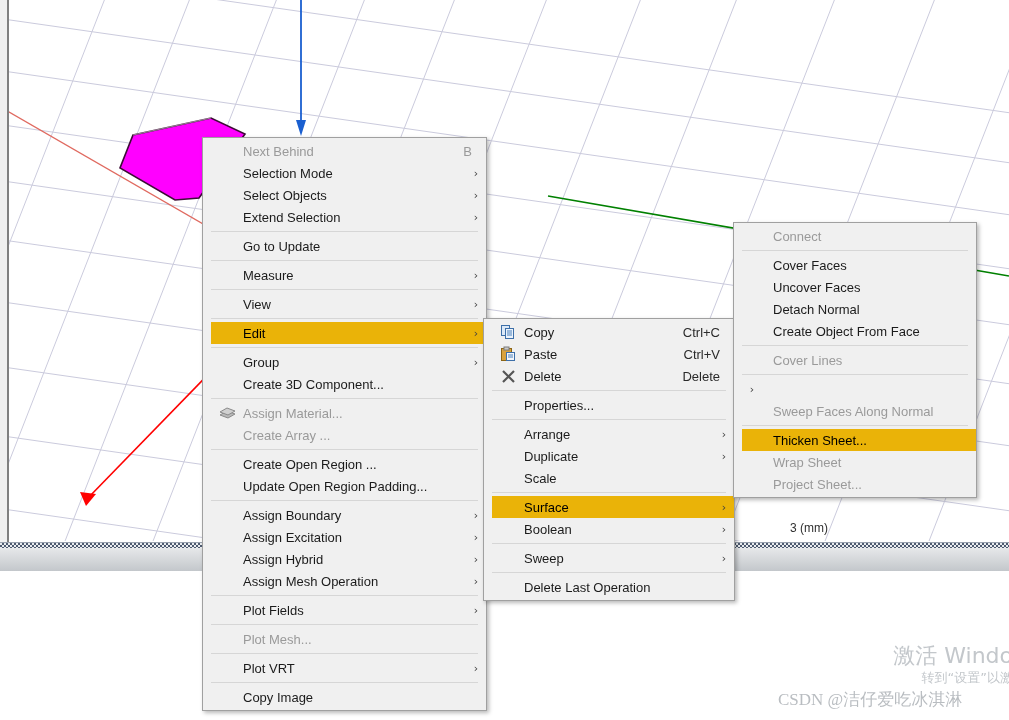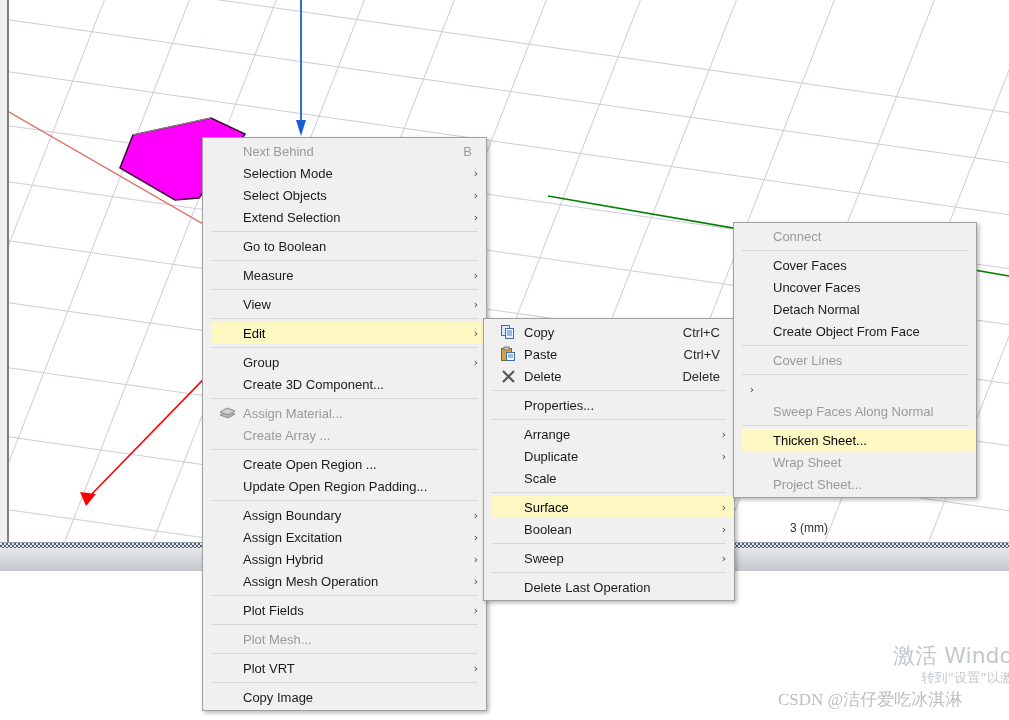--- a/index.html
+++ b/index.html
@@ -91,21 +91,21 @@
   }
   .mi .lbl{flex:1;padding-left:0px;}
   .mi .accel{
     padding-right:14px;color:#2a2a2a;font-size:13px;
   }
   .mi .arr{
     width:20px;min-width:20px;text-align:center;
     font-size:11px;color:#404040;font-family:"DejaVu Sans",sans-serif;
   }
   .mi.disabled .lbl,.mi.disabled .accel{color:#9a9a9a;}
-  .mi.hl{background:#fef9c3;}
+  .mi.hl{background:#eab308;}
   .mi.hl .lbl{color:#000;}
   .sep{
     height:1px;margin:3px 8px 3px 8px;background:#d6d6d6;
   }
   
   .menu.noicon .mi .lbl{padding-left:31px;}
 </style>
 </head>
 <body>
 
@@ -196,21 +196,21 @@
         <span class="arr">›</span>
       </div>
       <div class="mi">
         <span class="ico"></span>
         <span class="lbl">Extend Selection</span>
         <span class="arr">›</span>
       </div>
       <div class="sep"></div>
       <div class="mi">
         <span class="ico"></span>
-        <span class="lbl">Go to Boolean</span>
+        <span class="lbl">Go to Update</span>
         <span class="arr"></span>
       </div>
       <div class="sep"></div>
       <div class="mi">
         <span class="ico"></span>
         <span class="lbl">Measure</span>
         <span class="arr">›</span>
       </div>
       <div class="sep"></div>
       <div class="mi">

